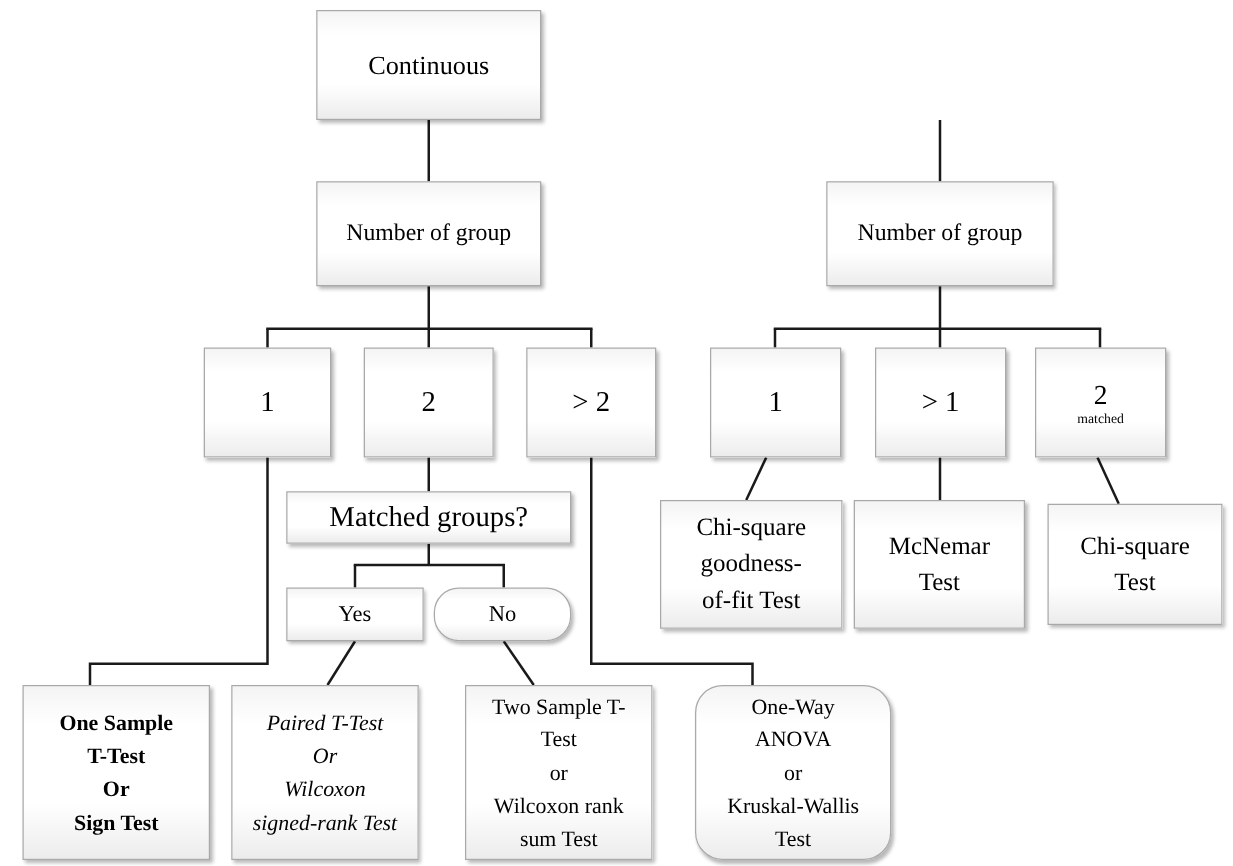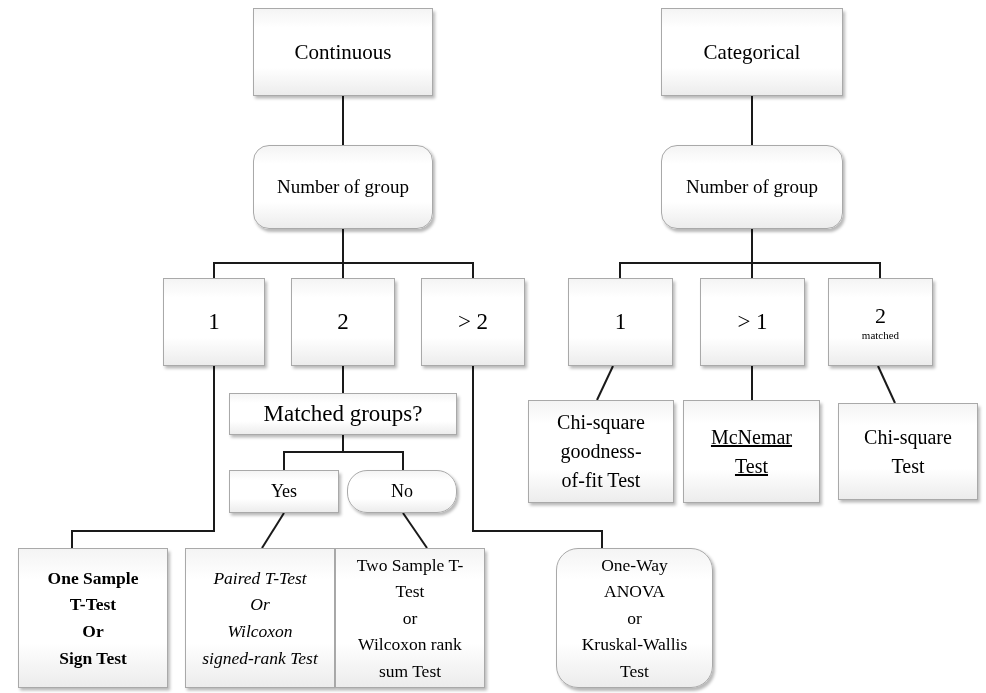--- a/index.html
+++ b/index.html
@@ -30,21 +30,21 @@
     background: linear-gradient(to bottom, #f4f4f4 0%, #ffffff 22%, #ffffff 68%, #ececec 100%);
     box-shadow: 2px 2.5px 3px rgba(0,0,0,0.28);
     display: flex;
     flex-direction: column;
     align-items: center;
     justify-content: center;
     text-align: center;
     white-space: pre-line;
   }
   .root-label    { font-size: 21px; }
-  .decision      { font-size: 19px; border-radius: 16px; }
+  .decision      { font-size: 19px; }
   .branch        { font-size: 23px; }
   .question      { font-size: 23px; }
   .yesno         { font-size: 18px; }
   .outcome       { font-size: 17.5px; line-height: 1.52; }
   .outcome-right { font-size: 20px;   line-height: 1.45; }
   .branch-main   { font-size: 22px; line-height: 1.15; }
   .branch-sub    { font-size: 11px; line-height: 1.1; }
 </style>
 </head>
 <body>
@@ -99,48 +99,47 @@
   <div class="node outcome" style="left:18px; top:548px; width:150px; height:140px;font-weight:bold;">One Sample
 T-Test
 Or
 Sign Test</div>
 
   <div class="node outcome" style="left:185px; top:548px; width:150px; height:140px;font-style:italic;">Paired T-Test
 Or
 Wilcoxon
 signed-rank Test</div>
 
-  <div class="node outcome" style="left:335px; top:548px; width:150px; height:140px;">Two Sample T-
+  <div class="node outcome" style="left:372px; top:548px; width:150px; height:140px;">Two Sample T-
 Test
 or
 Wilcoxon rank
 sum Test</div>
 
   <div class="node outcome" style="left:556px; top:548px; width:157px; height:140px;border-radius:22px;">One-Way
 ANOVA
 or
 Kruskal-Wallis
 Test</div>
 
-  <div class="node root-label" style="left:661px; top:8px; width:182px; height:88px;">Categorical</div>
 
   <div class="node decision" style="left:661px; top:145px; width:182px; height:84px;">Number of group</div>
 
   <div class="node branch" style="left:568px; top:278px; width:105px; height:88px;">1</div>
 
   <div class="node branch" style="left:700px; top:278px; width:105px; height:88px;">&gt; 1</div>
 
   <div class="node" style="left:828px; top:278px; width:105px; height:88px;">
     <span class="branch-main">2</span>
     <span class="branch-sub">matched</span>
   </div>
 
   <div class="node outcome-right" style="left:528px; top:400px; width:146px; height:103px;">Chi-square
 goodness-
 of-fit Test</div>
 
-  <div class="node outcome-right" style="left:683px; top:400px; width:137px; height:103px;text-decoration:underline;">McNemar
+  <div class="node outcome-right" style="left:683px; top:400px; width:137px; height:103px;">McNemar
 Test</div>
 
   <div class="node outcome-right" style="left:838px; top:403px; width:140px; height:97px;">Chi-square
 Test</div>
 
 </div>
 
 </body></html>

